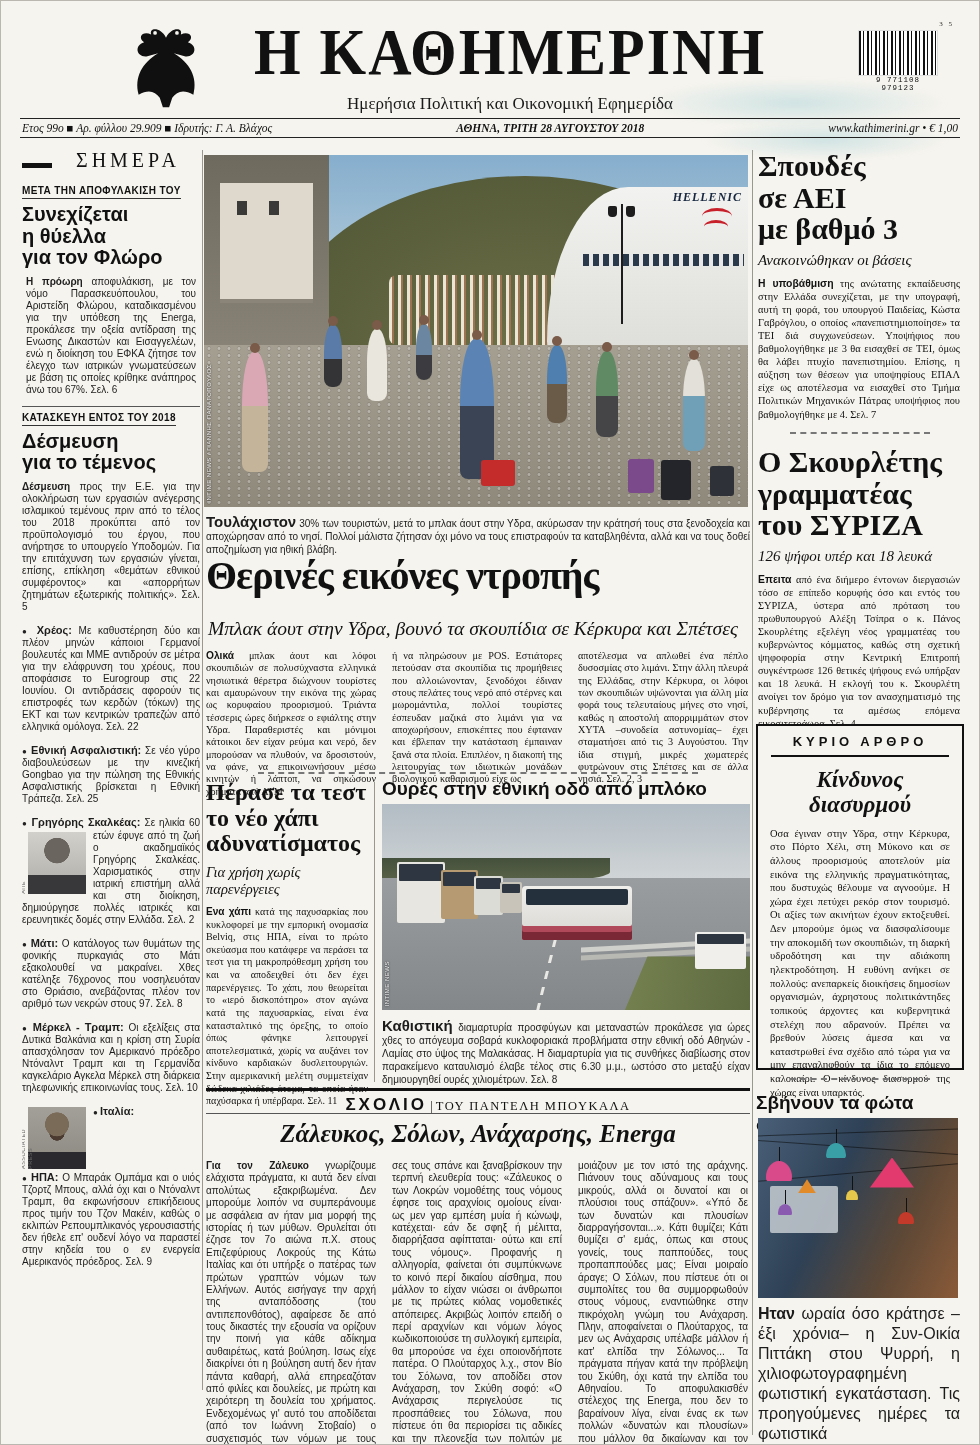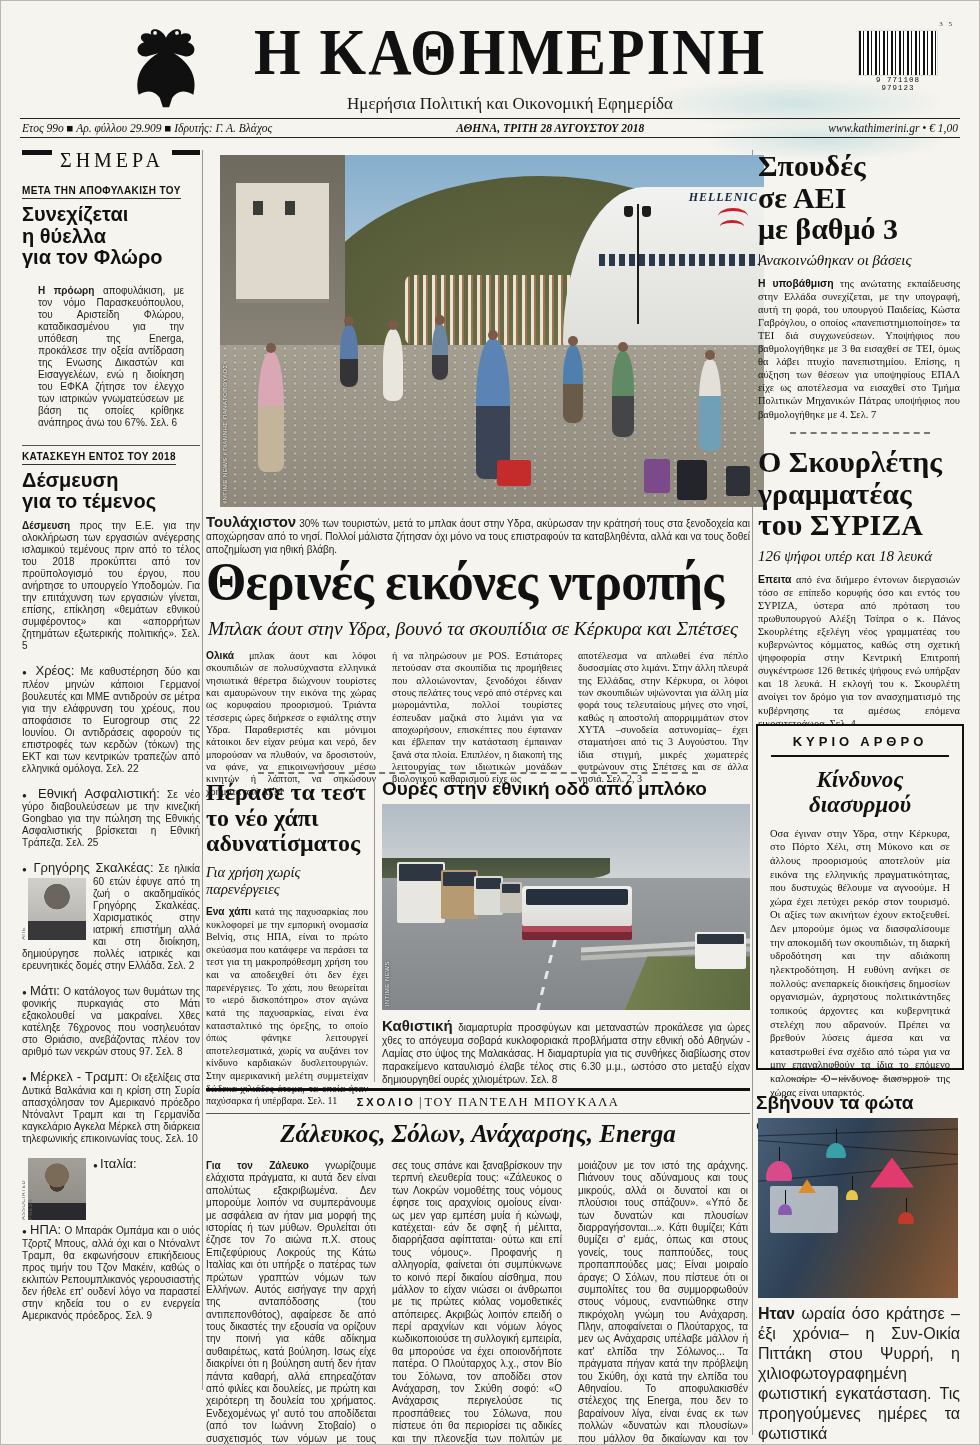--- a/index.html
+++ b/index.html
@@ -17,57 +17,57 @@
             font-style:italic;font-size:11.5px;padding:3px 2px;}
   .dateline .c{font-weight:700;font-style:italic;}
   .showthrough{background:radial-gradient(ellipse,rgba(110,185,200,.28),rgba(110,185,200,0) 70%);filter:blur(2px);}
   
   .vrule{width:1px;background:#9a978e;}
   .hdash{border-top:2px dashed #777;height:0;}
   .hthick{background:#111;}
   .hthin{background:#555;height:1px;}
   
   .simera{width:178px;font-family:"Liberation Sans",sans-serif;}
-  .simera-head{display:flex;align-items:flex-start;gap:8px;margin-bottom:10px;}
+  .simera-head{display:flex;align-items:flex-end;gap:24px;margin-bottom:10px;}
   .simera-head .bar{height:5px;background:#111;flex:0 0 30px;margin-bottom:2px;}
   .simera-head .txt{font-family:"Liberation Serif",serif;font-size:20px;letter-spacing:4px;line-height:1;}
   .kick{font-weight:700;font-size:10px;letter-spacing:.4px;border-bottom:1px solid #333;display:inline-block;padding:3px 0 2px;}
   .kick-rule{border-top:1px solid #555;margin-top:10px;}
   .lc-head{font-weight:700;font-size:20px;line-height:1.08;margin:5px 0 7px;}
   .lc-body,.brief{font-size:10px;line-height:1.2;text-align:justify;color:#1c1c1c;}
   .brief{margin-top:11px;}
-  .blabel{font-weight:400;font-size:13px;}
+  .blabel{font-weight:700;font-size:11px;}
   .brief::before{content:"● ";font-size:8px;color:#222;}
   .lead{font-family:"Liberation Sans",sans-serif;font-weight:700;}
   .port{float:left;width:58px;height:62px;margin:2px 7px 2px 6px;position:relative;}
   .port.skalkeas{background:radial-gradient(circle at 50% 30%,#6a655f 24%,transparent 25%),linear-gradient(to top,#38383a 30%,transparent 30%),linear-gradient(#d2d0cb,#aeaca7);}
   .port.salvini{background:radial-gradient(circle at 50% 28%,#7a6a58 22%,transparent 23%),radial-gradient(circle at 50% 42%,#4a3a30 16%,transparent 17%),linear-gradient(to top,#2a2a2e 28%,transparent 28%),linear-gradient(#a3a09a,#8b8880);}
   .vcredit{position:absolute;left:-8px;bottom:0;writing-mode:vertical-rl;transform:rotate(180deg);font-size:5.5px;color:#666;letter-spacing:.5px;font-family:"Liberation Sans",sans-serif;}
   
   .cap{font-family:"Liberation Sans",sans-serif;font-size:10px;line-height:1.28;text-align:justify;color:#1c1c1c;}
   .cap .lead{font-size:15px;}
-  .main-head{font-weight:700;font-size:52px;line-height:1;letter-spacing:-1px;}
+  .main-head{font-weight:700;font-size:40px;line-height:1;letter-spacing:-1px;}
   .main-sub{font-style:italic;font-size:19.5px;}
   .mcol{font-size:10.2px;line-height:1.21;text-align:justify;}
   
   .ra-head{font-weight:700;font-size:30px;line-height:1.05;}
   .ra-sub{font-style:italic;font-size:15px;margin:7px 0 8px;}
   .ra-body{font-size:10.4px;line-height:1.26;text-align:justify;}
   .kyrio{border:2px solid #111;background:#f6f4ee;}
   .kv-head{font-family:"Liberation Sans",sans-serif;font-weight:700;font-size:13px;letter-spacing:4px;text-align:center;padding:8px 0 6px;margin:0 13px;border-bottom:2px solid #111;}
   .kv-title{font-style:italic;font-weight:700;font-size:23px;line-height:1.1;text-align:center;margin:10px 0 9px;}
   .kv-body{font-size:10.5px;line-height:1.3;text-align:justify;padding:0 12px;}
   
   .diet-head{font-weight:700;font-size:24px;line-height:1.07;}
   .diet-sub{font-style:italic;font-size:14.5px;margin:7px 0 8px;}
   .diet-body{font-size:10.1px;line-height:1.25;text-align:justify;}
   .road-head{font-family:"Liberation Sans",sans-serif;font-weight:700;font-size:19px;}
   
   .sx-kick{text-align:center;font-size:12.5px;}
-  .sx-label{font-family:"Liberation Sans",sans-serif;font-weight:700;letter-spacing:3px;font-size:11px;margin-left:20px;}
+  .sx-label{font-family:"Liberation Sans",sans-serif;font-weight:700;letter-spacing:3px;font-size:17px;margin-left:20px;}
   .sx-byline{letter-spacing:1.5px;font-size:12.5px;}
   .sx-head{font-style:italic;font-weight:700;font-size:25px;text-align:center;}
   .sx-col{font-family:"Liberation Sans",sans-serif;font-size:10px;line-height:1.24;text-align:justify;color:#1c1c1c;}
   
   .pk-head{font-family:"Liberation Sans",sans-serif;font-weight:700;font-size:19px;}
   .pk-cap{font-family:"Liberation Sans",sans-serif;font-size:16px;line-height:1.25;text-align:justify;color:#1c1c1c;}
   
   .photo{overflow:hidden;position:absolute;}
   .ph-credit{position:absolute;left:2px;bottom:4px;writing-mode:vertical-rl;transform:rotate(180deg);font-size:6px;color:#f2f2f2;text-shadow:0 0 2px #000;font-family:"Liberation Sans",sans-serif;letter-spacing:.5px;z-index:9;}
   
@@ -149,21 +149,21 @@
       <div class="bar"></div>
       <div class="txt">ΣΗΜΕΡΑ</div>
       <div class="bar"></div>
     </div>
 
     <div>
       <span class="kick">ΜΕΤΑ ΤΗΝ ΑΠΟΦΥΛΑΚΙΣΗ ΤΟΥ</span>
       <div class="lc-head pre">Συνεχίζεται
 η θύελλα
 για τον Φλώρο</div>
-      <p class="lc-body" style="margin:16px;"><span class="lead">Η πρόωρη</span> <span>αποφυλάκιση, με τον νόμο Παρασκευόπουλου, του Αριστείδη Φλώρου, καταδικασμένου για την υπόθεση της Energa, προκάλεσε την οξεία αντίδραση της Ενωσης Δικαστών και Εισαγγελέων, ενώ η διοίκηση του ΕΦΚΑ ζήτησε τον έλεγχο των ιατρικών γνωματεύσεων με βάση τις οποίες κρίθηκε ανάπηρος άνω του 67%. Σελ. 6</span></p>
+      <p class="lc-body" style="margin:4px;"><span class="lead">Η πρόωρη</span> <span>αποφυλάκιση, με τον νόμο Παρασκευόπουλου, του Αριστείδη Φλώρου, καταδικασμένου για την υπόθεση της Energa, προκάλεσε την οξεία αντίδραση της Ενωσης Δικαστών και Εισαγγελέων, ενώ η διοίκηση του ΕΦΚΑ ζήτησε τον έλεγχο των ιατρικών γνωματεύσεων με βάση τις οποίες κρίθηκε ανάπηρος άνω του 67%. Σελ. 6</span></p>
     </div>
 
     <div class="kick-rule"></div>
     <div>
       <span class="kick">ΚΑΤΑΣΚΕΥΗ ΕΝΤΟΣ ΤΟΥ 2018</span>
       <div class="lc-head pre">Δέσμευση
 για το τέμενος</div>
       <p class="lc-body" style="margin:0;"><span class="lead">Δέσμευση</span> <span>προς την Ε.Ε. για την ολοκλήρωση των εργασιών ανέγερσης ισλαμικού τεμένους πριν από το τέλος του 2018 προκύπτει από τον προϋπολογισμό του έργου, που ανήρτησε το υπουργείο Υποδομών. Για την επιτάχυνση των εργασιών γίνεται, επίσης, επίκληση «θεμάτων εθνικού συμφέροντος» και «απορρήτων ζητημάτων εξωτερικής πολιτικής». Σελ. 5</span></p>
     </div>
 
@@ -181,21 +181,21 @@
     <div class="brief">
       <span class="blabel">Ιταλία:</span>
       <span class="port salvini">
           <span class="vcredit">ASSOCIATED PRESS</span>
         </span>
     </div>
     <div class="brief" style="clear:both;"><span class="blabel">ΗΠΑ:</span> <span>Ο Μπαράκ Ομπάμα και ο υιός Τζορτζ Μπους, αλλά όχι και ο Ντόναλντ Τραμπ, θα εκφωνήσουν επικήδειους προς τιμήν του Τζον Μακέιν, καθώς ο εκλιπών Ρεπουμπλικανός γερουσιαστής δεν ήθελε επ' ουδενί λόγο να παραστεί στην κηδεία του ο εν ενεργεία Αμερικανός πρόεδρος. Σελ. 9</span></div>
 
   </div>
 
-  <div class="photo pframe" style="left:220px;top:155px;width:544px;height:352px;">
+  <div class="photo pframe" style="left:204px;top:155px;width:544px;height:352px;">
     <div class="ph1-sky"></div>
     <div class="ph1-hill"></div>
     <div class="ph1-houses"></div>
     <div class="ph1-bldg"></div>
     <div class="ph1-bldgw"></div>
     <div class="ph1-win" style="left:6%;top:13%;width:10px;height:14px;"></div>
     <div class="ph1-win" style="left:12%;top:13%;width:10px;height:14px;"></div>
     <div class="ph1-ferry">
       <div class="ph1-ftext">HELLENIC</div>
       <div class="ph1-fred"></div>

